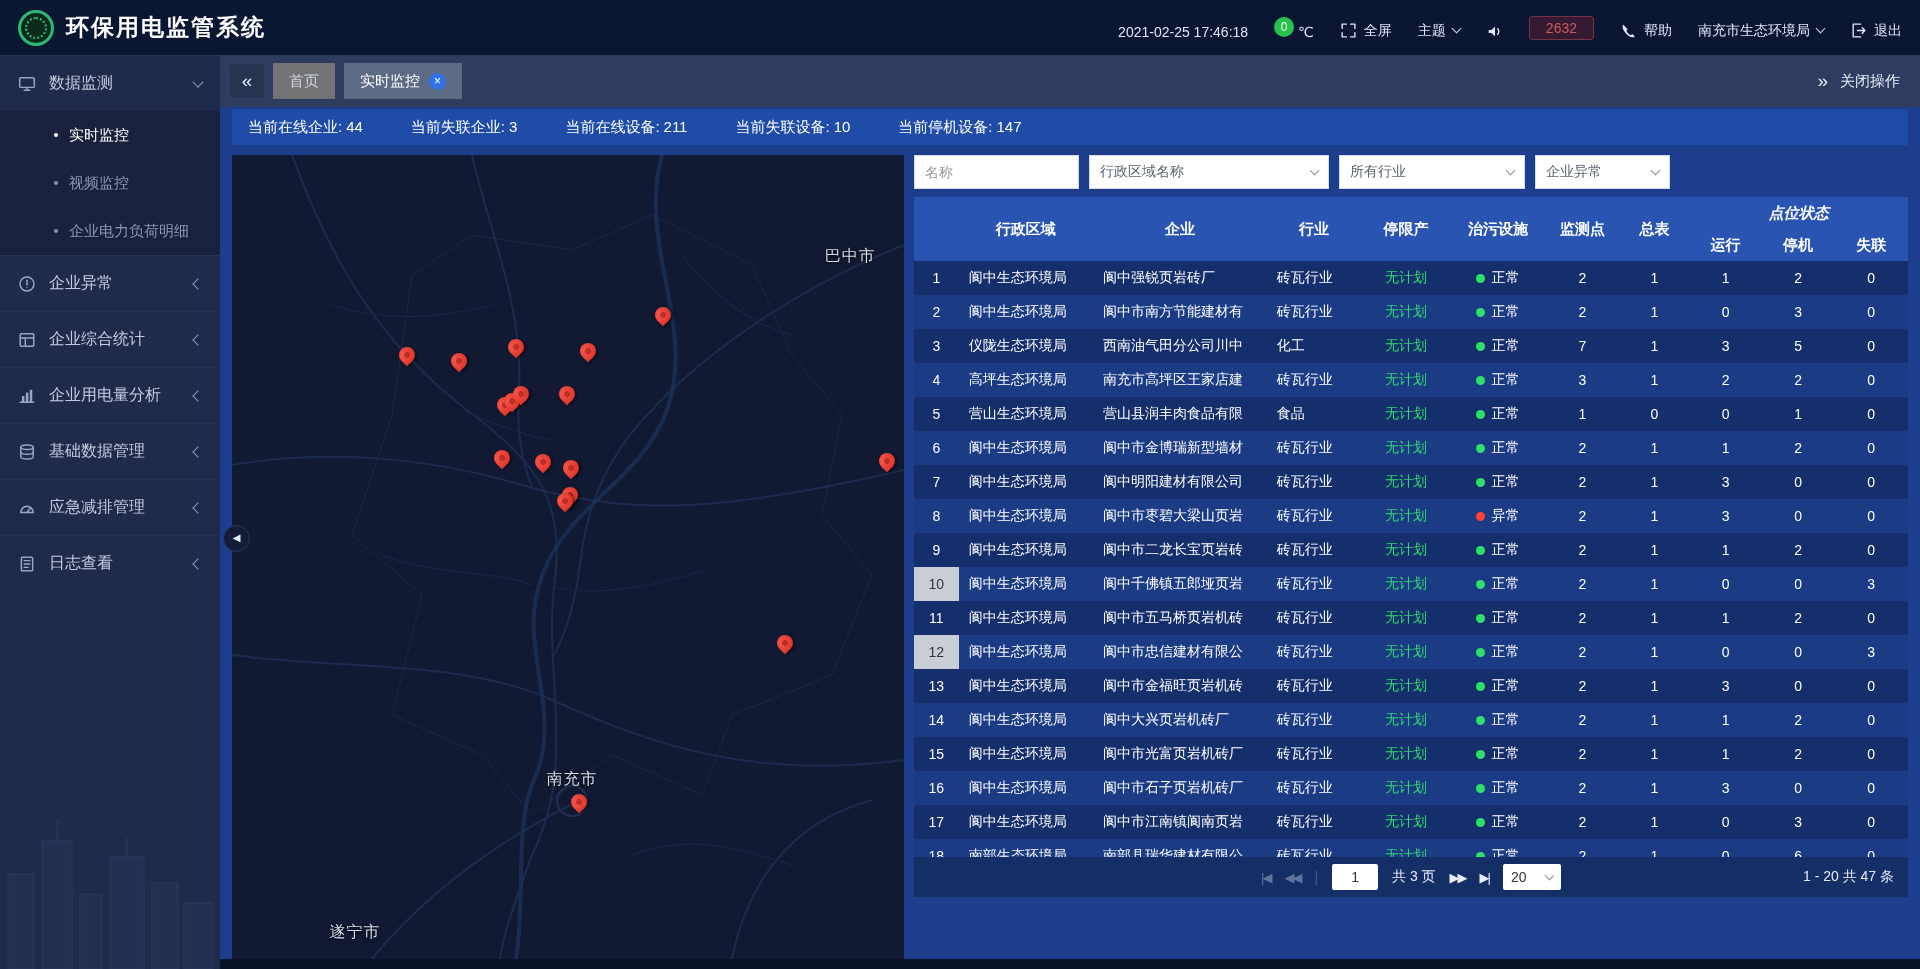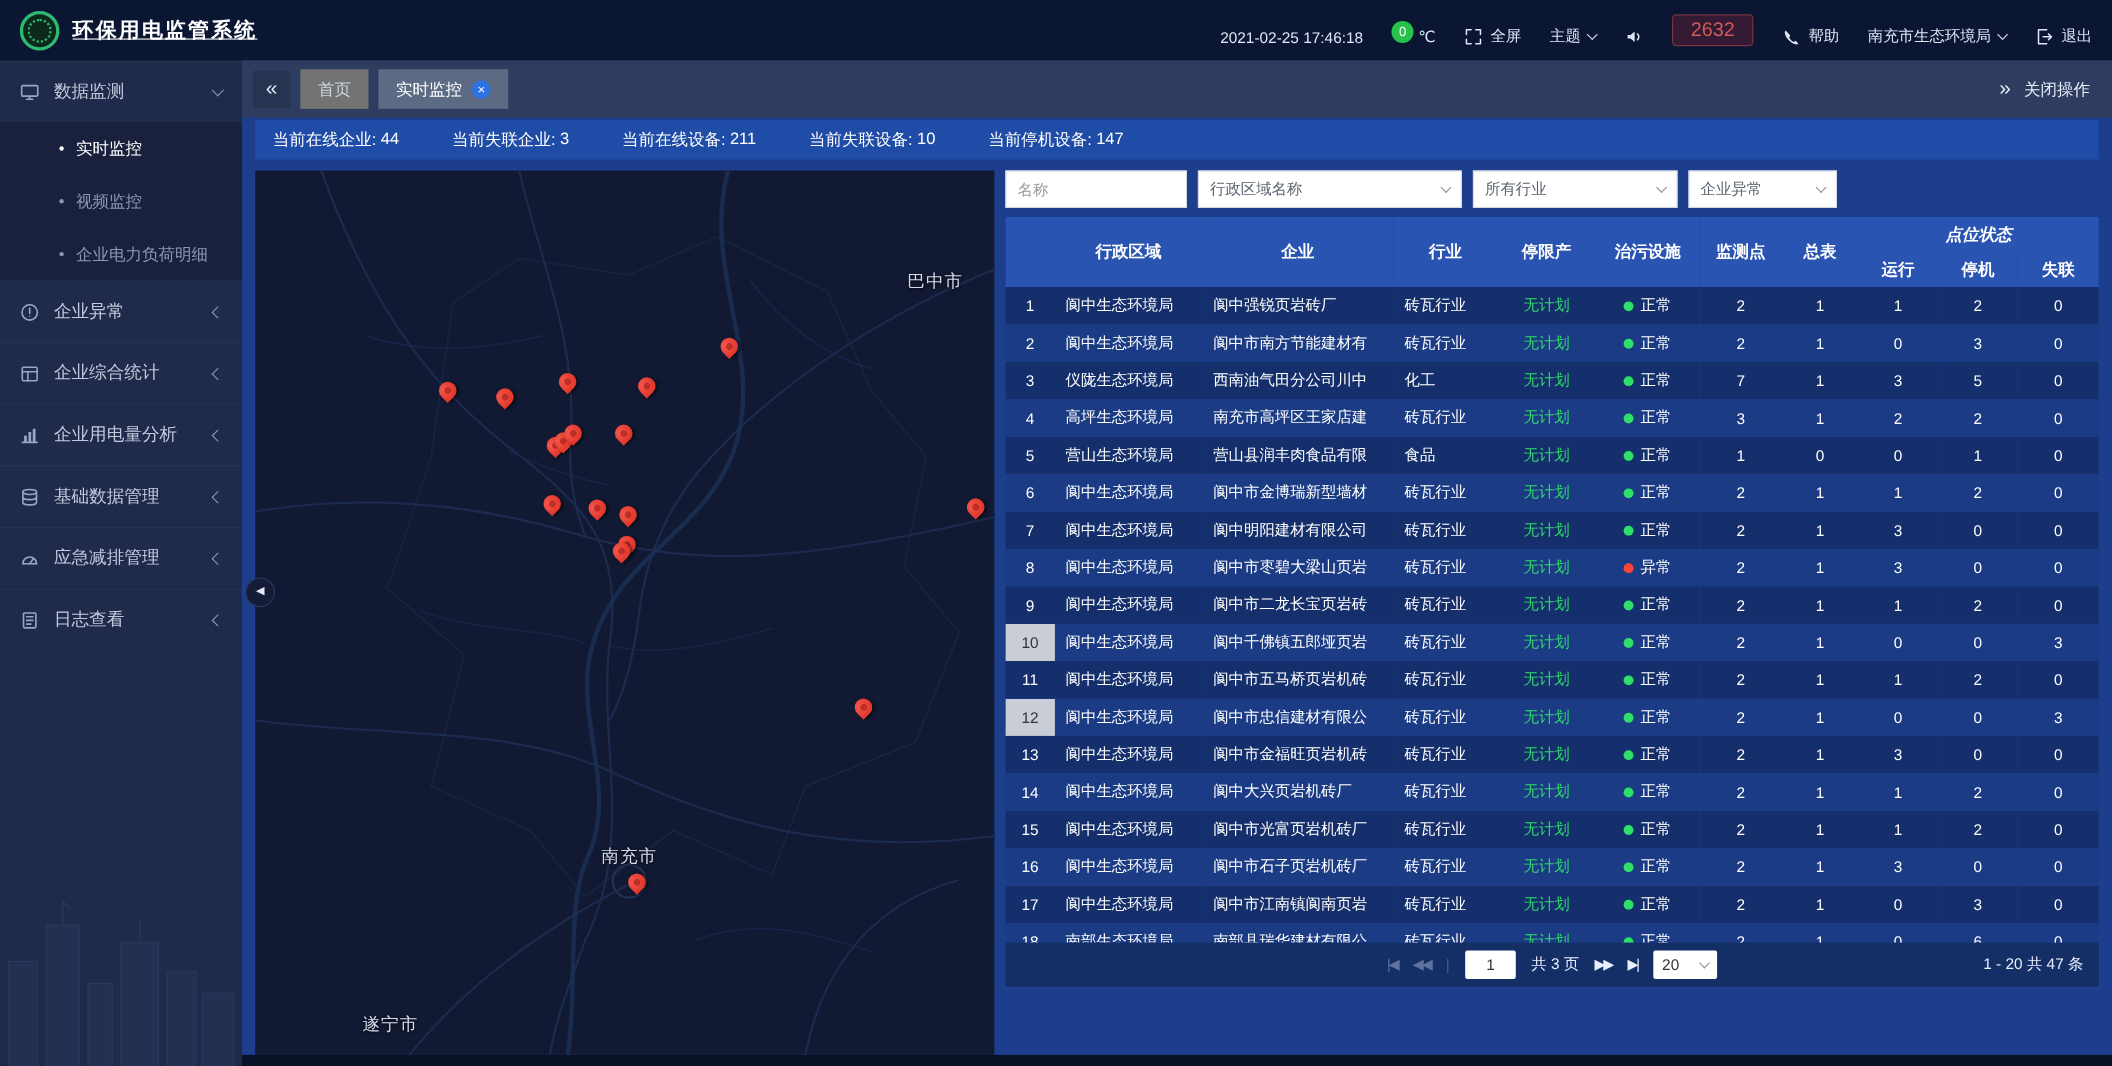--- a/index.html
+++ b/index.html
@@ -3,28 +3,28 @@
 <meta charset="utf-8">
 <style>
 *{margin:0;padding:0;box-sizing:border-box;}
 html,body{width:1920px;height:969px;overflow:hidden;background:#0a1228;
   font-family:"Liberation Sans","DejaVu Sans",sans-serif;}
 
 .topbar{height:55px;background:#0b1632;display:flex;align-items:center;padding:0 18px;color:#fff;}
 .brand{display:flex;align-items:center;gap:12px;}
 .logo{width:36px;height:36px;border-radius:50%;border:3px solid #2eb872;background:#0c2a1c;position:relative;flex-shrink:0;}
 .logo::after{content:"";position:absolute;inset:4px;border-radius:50%;border:2px dotted #2eb872;}
-.app-title{font-size:19px;font-weight:bold;letter-spacing:2px;text-decoration:underline;}
+.app-title{font-size:23px;font-weight:bold;letter-spacing:2px;}
 .topbar-right{margin-left:auto;display:flex;align-items:flex-end;gap:26px;font-size:14px;color:#dfe6f5;}
 .tb-item{display:flex;align-items:center;gap:7px;cursor:pointer;white-space:nowrap;}
 .tb-icon{width:17px;height:17px;display:inline-block;color:#dfe6f5;}
 .tb-icon svg{width:100%;height:100%;stroke:currentColor;fill:none;stroke-width:1.3;stroke-linecap:round;stroke-linejoin:round;}
 .temp{display:flex;align-items:center;gap:4px;}
 .temp-circle{width:20px;height:20px;border-radius:50%;background:#27c24c;color:#fff;font-size:12px;display:flex;align-items:center;justify-content:center;margin-top:-10px;}
-.alert-pill{background:rgba(150,40,55,.30);border:1px solid rgba(205,85,85,.45);color:#cf5a5a;padding:3px 16px;border-radius:4px;font-size:18px;cursor:pointer;}
+.alert-pill{background:rgba(150,40,55,.30);border:1px solid rgba(205,85,85,.45);color:#cf5a5a;padding:3px 16px;border-radius:4px;font-size:14px;cursor:pointer;}
 .caret{width:7px;height:7px;border-right:1.6px solid #cfd6e6;border-bottom:1.6px solid #cfd6e6;transform:rotate(45deg);margin-top:-4px;}
 
 .main-row{display:flex;height:914px;}
 
 .sidebar{width:220px;background:#202b4b;position:relative;color:#c3cade;flex-shrink:0;overflow:hidden;}
 .menu-item{height:56px;display:flex;align-items:center;padding:0 18px;gap:13px;font-size:16px;cursor:pointer;border-top:1px solid rgba(255,255,255,.04);}
 .mi-icon{width:18px;height:18px;color:#9aa6c6;flex-shrink:0;}
 .mi-icon svg{width:100%;height:100%;stroke:currentColor;fill:none;stroke-width:1.3;stroke-linecap:round;stroke-linejoin:round;}
 .mi-label{flex:1;white-space:nowrap;overflow:hidden;}
 .chev{width:8px;height:8px;flex-shrink:0;}

